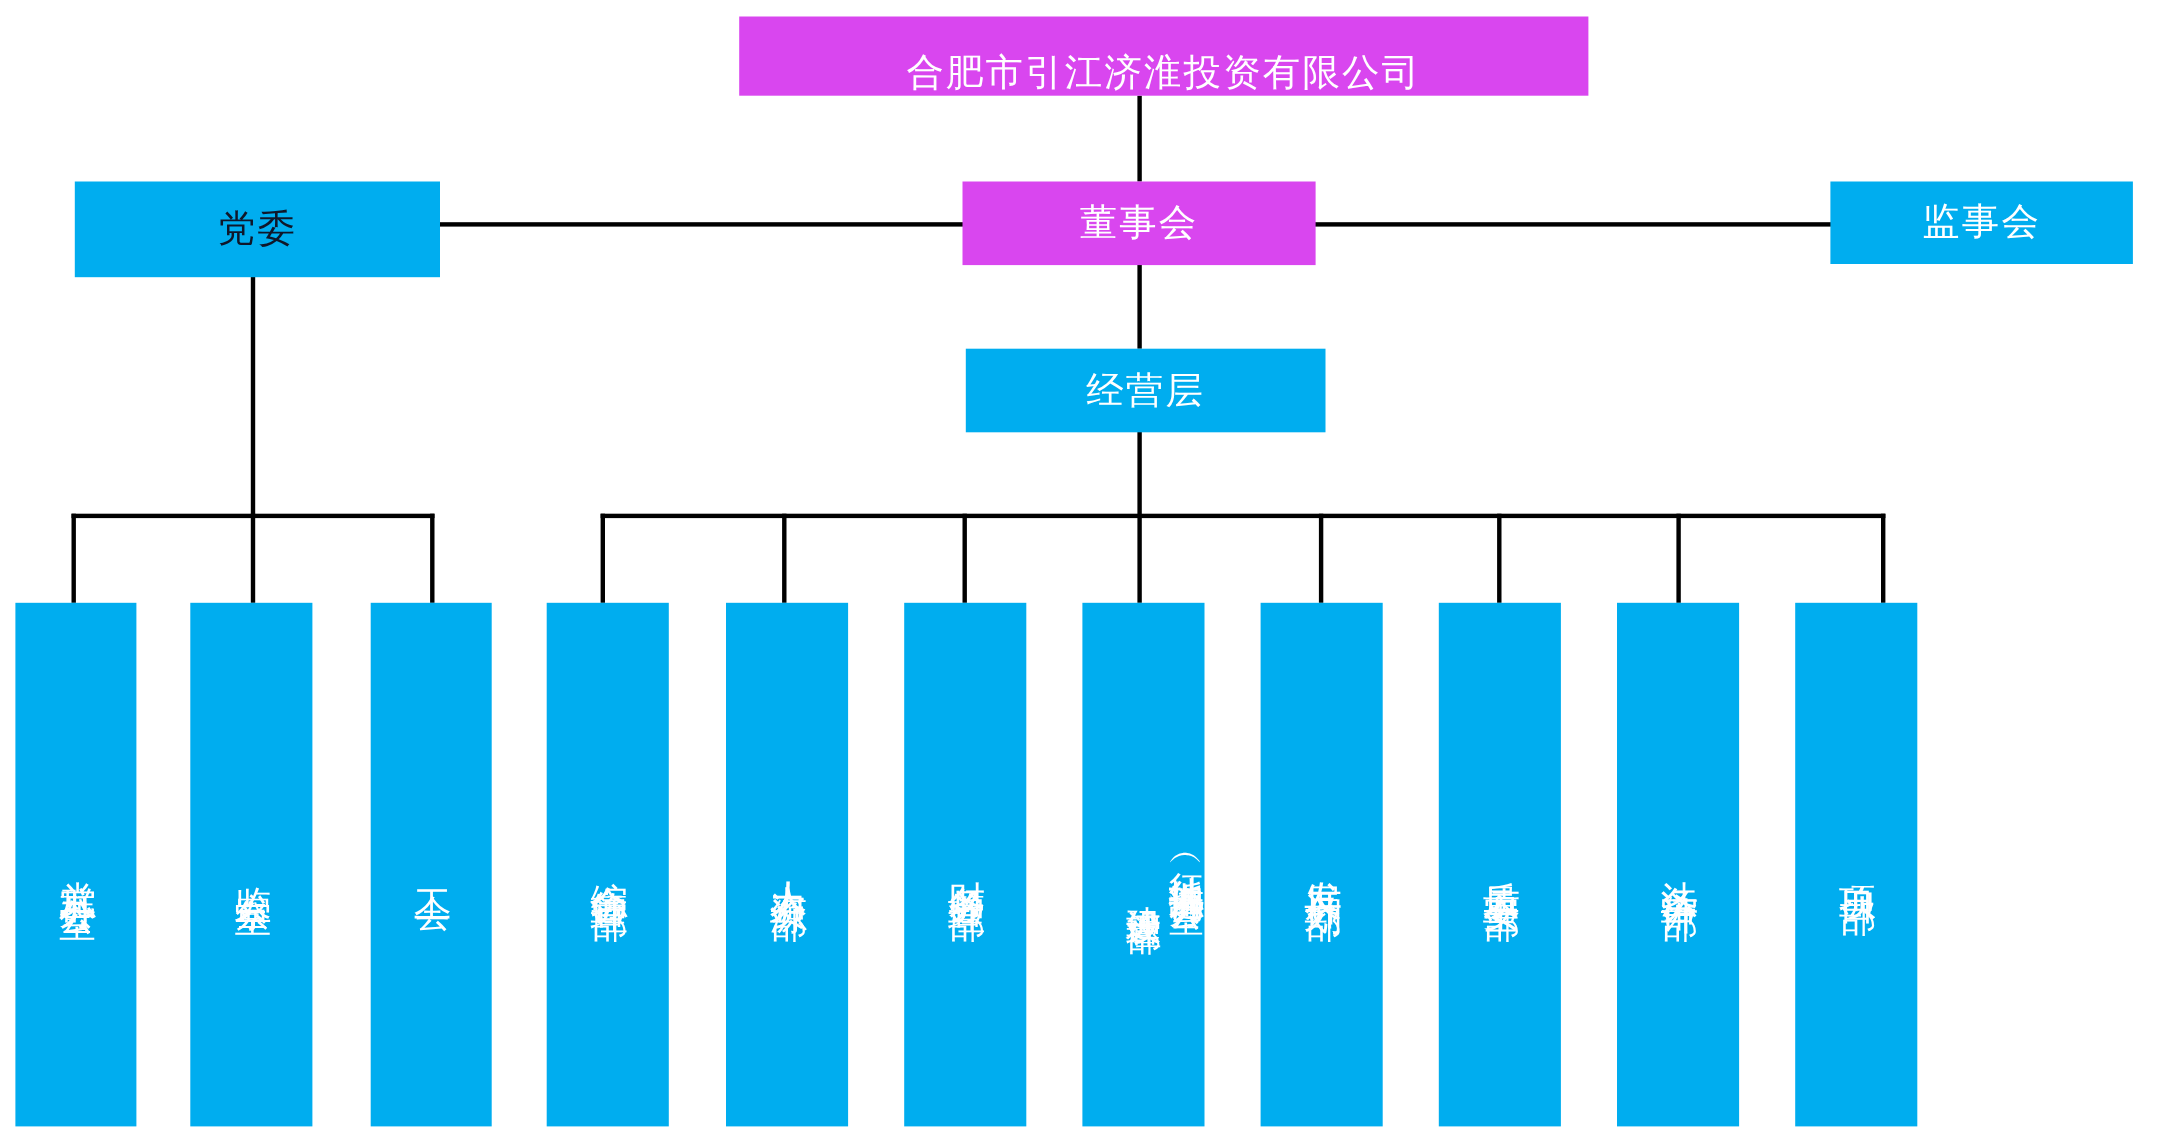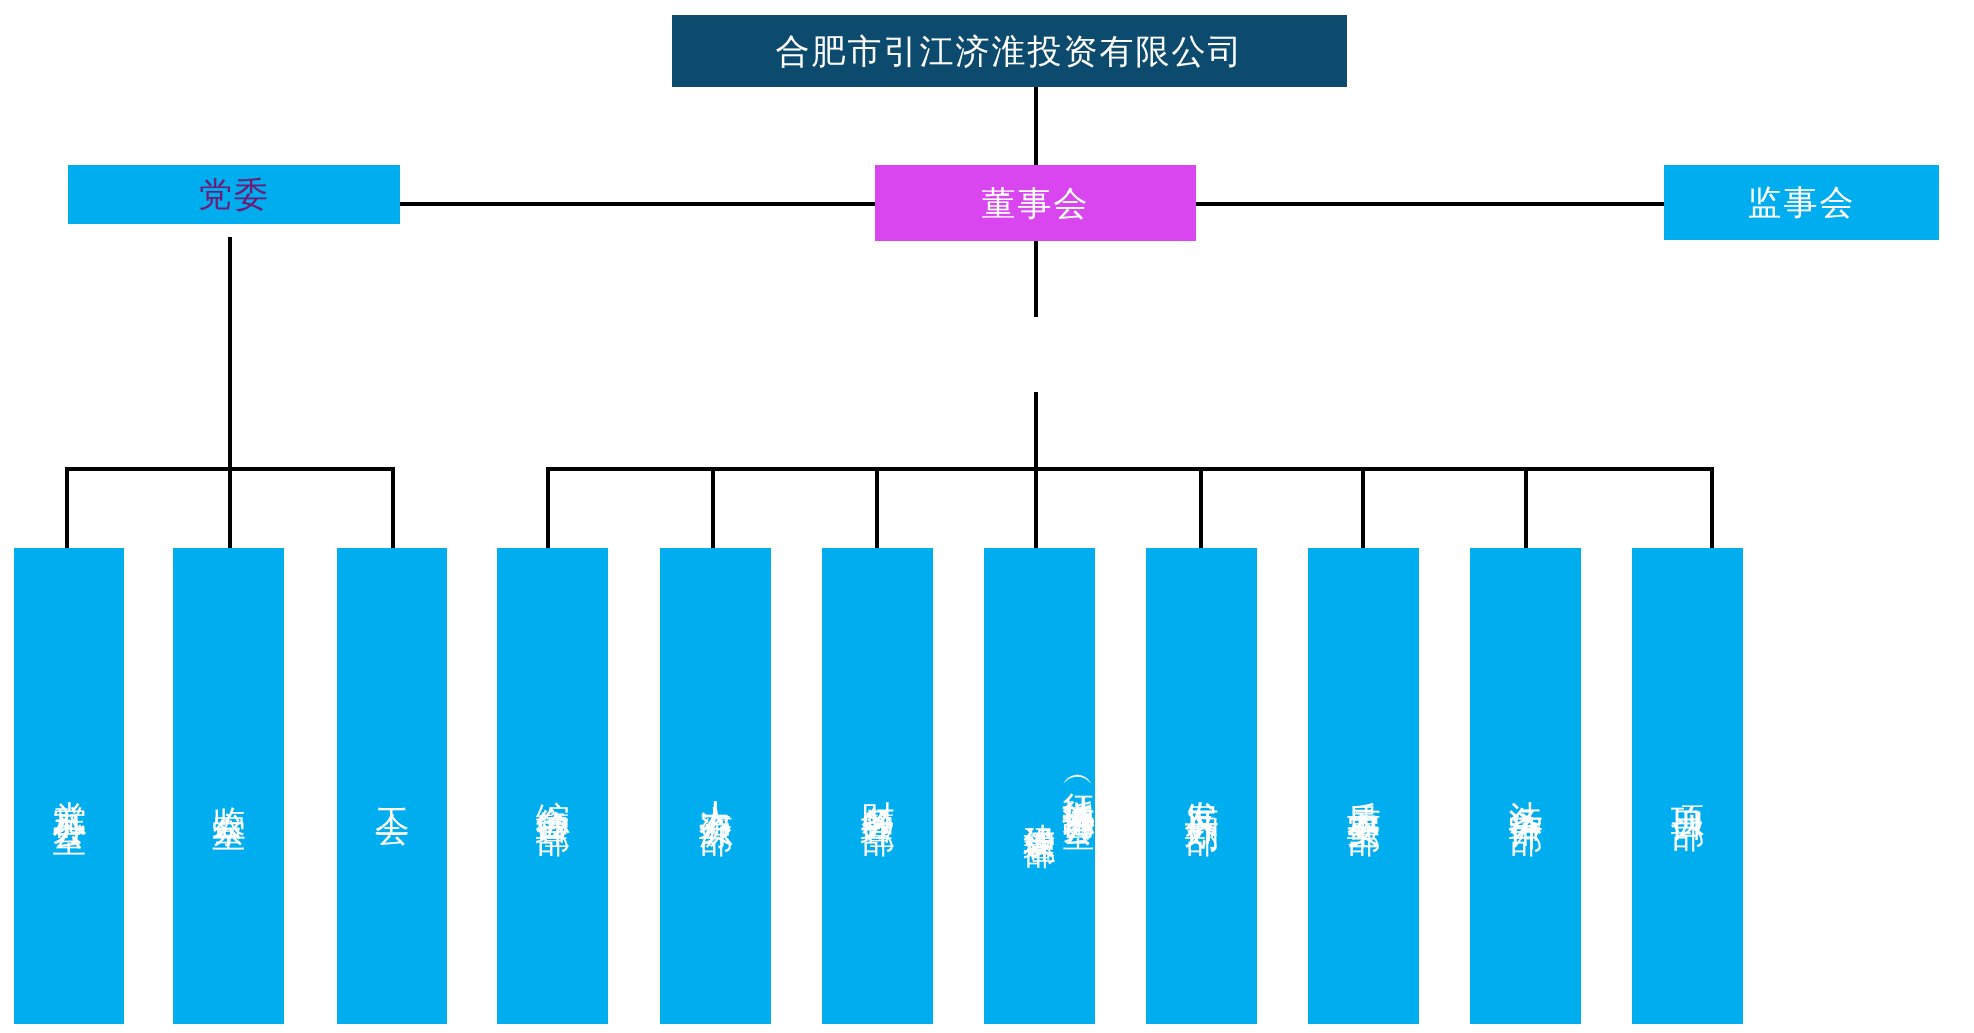--- a/index.html
+++ b/index.html
@@ -97,36 +97,39 @@
 
   <div class="line h" style="left: 546px; top: 467px; width: 1168px; background: rgb(0, 0, 0);"></div>
   <div class="line v" style="left: 546px; top: 467px; height: 81px; background: rgb(0, 0, 0);"></div>
   <div class="line v" style="left: 711px; top: 467px; height: 81px; background: rgb(0, 0, 0);"></div>
   <div class="line v" style="left: 875px; top: 467px; height: 81px; background: rgb(0, 0, 0);"></div>
   <div class="line v" style="left: 1199px; top: 467px; height: 81px; background: rgb(0, 0, 0);"></div>
   <div class="line v" style="left: 1361px; top: 467px; height: 81px; background: rgb(0, 0, 0);"></div>
   <div class="line v" style="left: 1524px; top: 467px; height: 81px; background: rgb(0, 0, 0);"></div>
   <div class="line v" style="left: 1710px; top: 467px; height: 81px; background: rgb(0, 0, 0);"></div>
 
-  <div class="node horiz" style="left: 672px; top: 15px; width: 675px; height: 72px; background: #0c4a6e; color: rgb(255, 255, 255);">
+  <div class="node horiz" style="left: 672px; top: 15px; width: 772px; height: 72px; background: #d946ef; color: rgb(255, 255, 255); align-items: flex-end;">
     <span>合肥市引江济淮投资有限公司</span>
   </div>
 
-  <div class="node horiz" style="left: 68px; top: 165px; width: 332px; height: 59px; background: rgb(0, 173, 239); color: #701a75;">
+  <div class="node horiz" style="left: 68px; top: 165px; width: 332px; height: 87px; background: rgb(0, 173, 239); color: #0f172a;">
     <span>党委</span>
   </div>
 
   <div class="node horiz" style="left: 875px; top: 165px; width: 321px; height: 76px; background: #d946ef; color: rgb(255, 255, 255);">
     <span>董事会</span>
   </div>
 
   <div class="node horiz" style="left: 1664px; top: 165px; width: 275px; height: 75px; background: rgb(0, 173, 239); color: rgb(255, 255, 255); align-items: center;">
     <span>监事会</span>
   </div>
 
+  <div class="node horiz" style="left: 878px; top: 317px; width: 327px; height: 76px; background: rgb(0, 173, 239); color: rgb(255, 255, 255);">
+    <span>经营层</span>
+  </div>
 
   <div class="node vert" style="left: 14px; top: 548px; width: 110px; height: 476px; background: rgb(0, 173, 239); color: rgb(255, 255, 255);">
     <span>党群办公室</span>
   </div>
 
   <div class="node vert" style="left: 173px; top: 548px; width: 111px; height: 476px; background: rgb(0, 173, 239); color: rgb(255, 255, 255);">
     <span>监察室</span>
   </div>
 
   <div class="node vert" style="left: 337px; top: 548px; width: 110px; height: 476px; background: rgb(0, 173, 239); color: rgb(255, 255, 255);">

